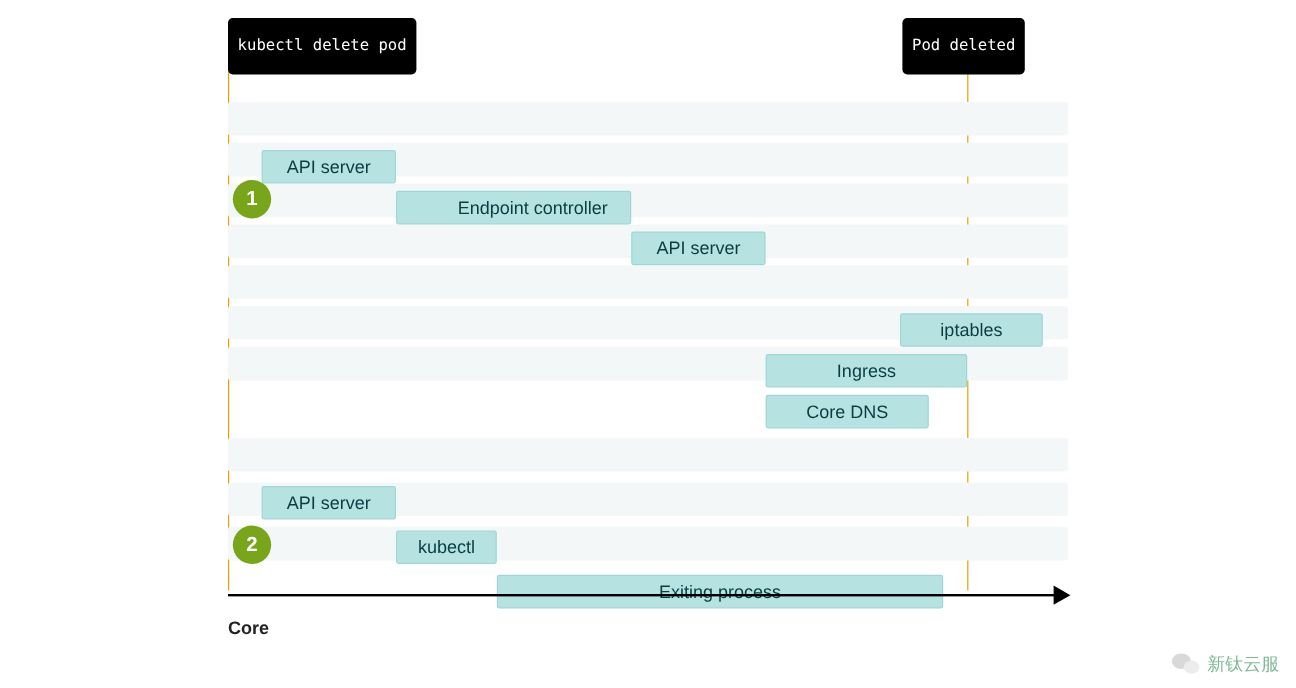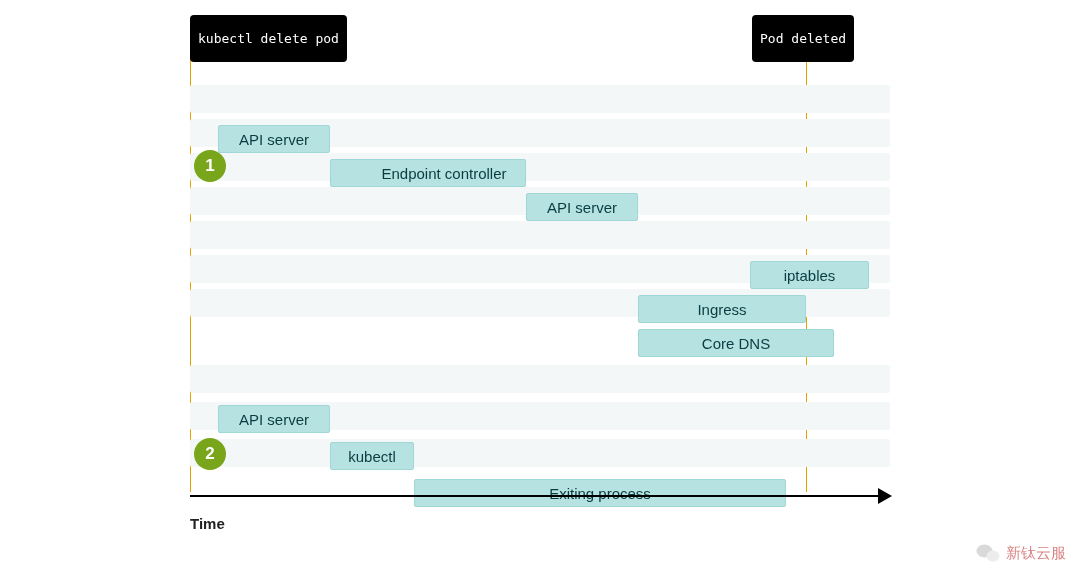--- a/index.html
+++ b/index.html
@@ -100,21 +100,21 @@
     color: #222;
   }
   .watermark {
     position: absolute;
     right: 14px;
     bottom: 10px;
     display: flex;
     align-items: center;
     gap: 6px;
     opacity: 0.55;
-    color: #b91c1c;
+    color: #15803d;
     font-size: 15px;
   }
   .watermark svg { display: block; }
 </style>
 </head>
 <body>
 
 <div class="stage">
 
   <div class="vline" style="left:0px;"></div>
@@ -129,36 +129,36 @@
   <div class="row" style="top:157px;"></div>
   <div class="row" style="top:191px;"></div>
   <div class="row" style="top:225px;"></div>
   <div class="row" style="top:259px;"></div>
 
   <div class="bar" style="top:55px; left:28px; width:112px;">API server</div>
   <div class="bar" style="top:89px; left:140px; width:196px;padding-left:32px;">Endpoint controller</div>
   <div class="bar" style="top:123px; left:336px; width:112px;">API server</div>
   <div class="bar" style="top:191px; left:560px; width:119px;">iptables</div>
   <div class="bar" style="top:225px; left:448px; width:168px;">Ingress</div>
-  <div class="bar" style="top:259px; left:448px; width:196px;">Core DNS</div>
+  <div class="bar" style="top:259px; left:448px; width:136px;">Core DNS</div>
 
   <div class="num" style="top:120px; left:4px;">1</div>
 
   <div class="row" style="top:335px;"></div>
   <div class="row" style="top:372px;"></div>
   <div class="row" style="top:409px;"></div>
 
   <div class="bar" style="top:335px; left:28px; width:112px;">API server</div>
   <div class="bar" style="top:372px; left:140px; width:84px;">kubectl</div>
   <div class="bar" style="top:409px; left:224px; width:372px;">Exiting process</div>
 
   <div class="num" style="top:408px; left:4px;">2</div>
 
   <div class="axis" style="top:465px;"></div>
-  <div class="axis-label" style="top:485px; left:0;">Time</div>
+  <div class="axis-label" style="top:485px; left:0;">Core</div>
 
 </div>
 
 <div class="watermark">
   <span>
     <svg width="24" height="20" viewBox="0 0 24 20">
       <ellipse cx="8.5" cy="8" rx="8" ry="6.5" fill="#bbb"></ellipse>
       <ellipse cx="17" cy="13" rx="6.5" ry="5.5" fill="#ddd"></ellipse>
     </svg>
   </span>

